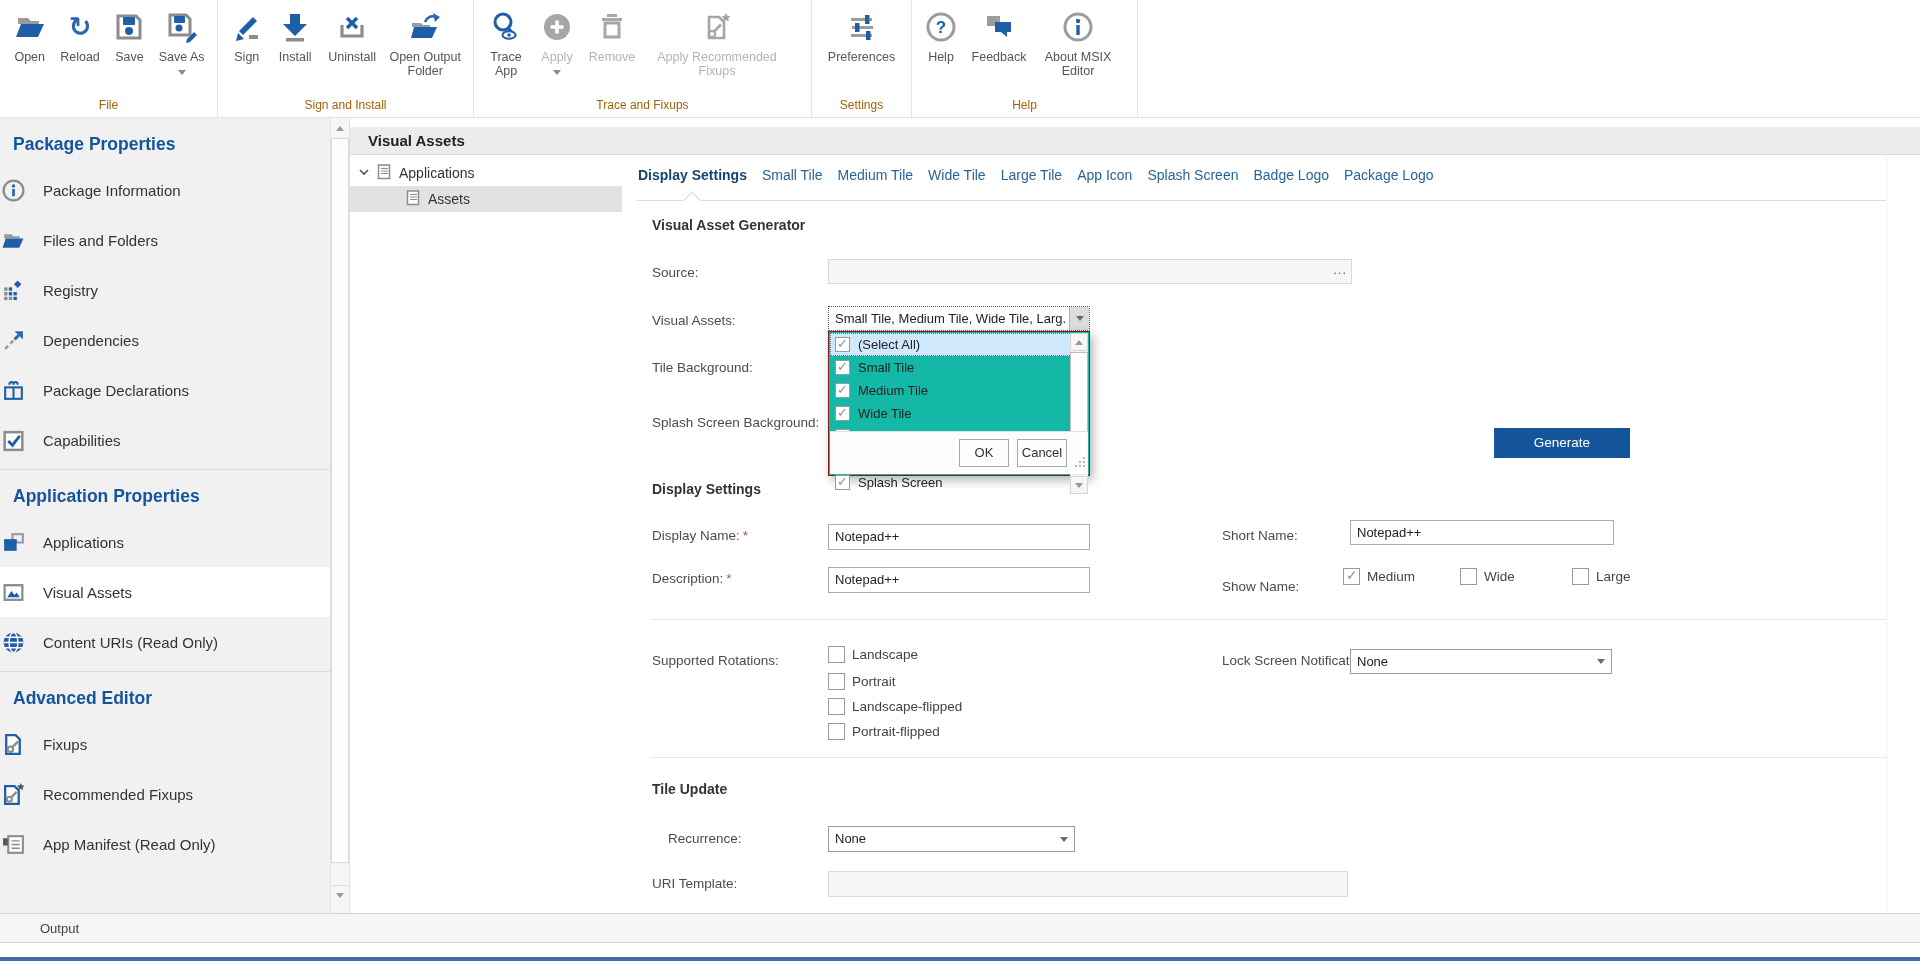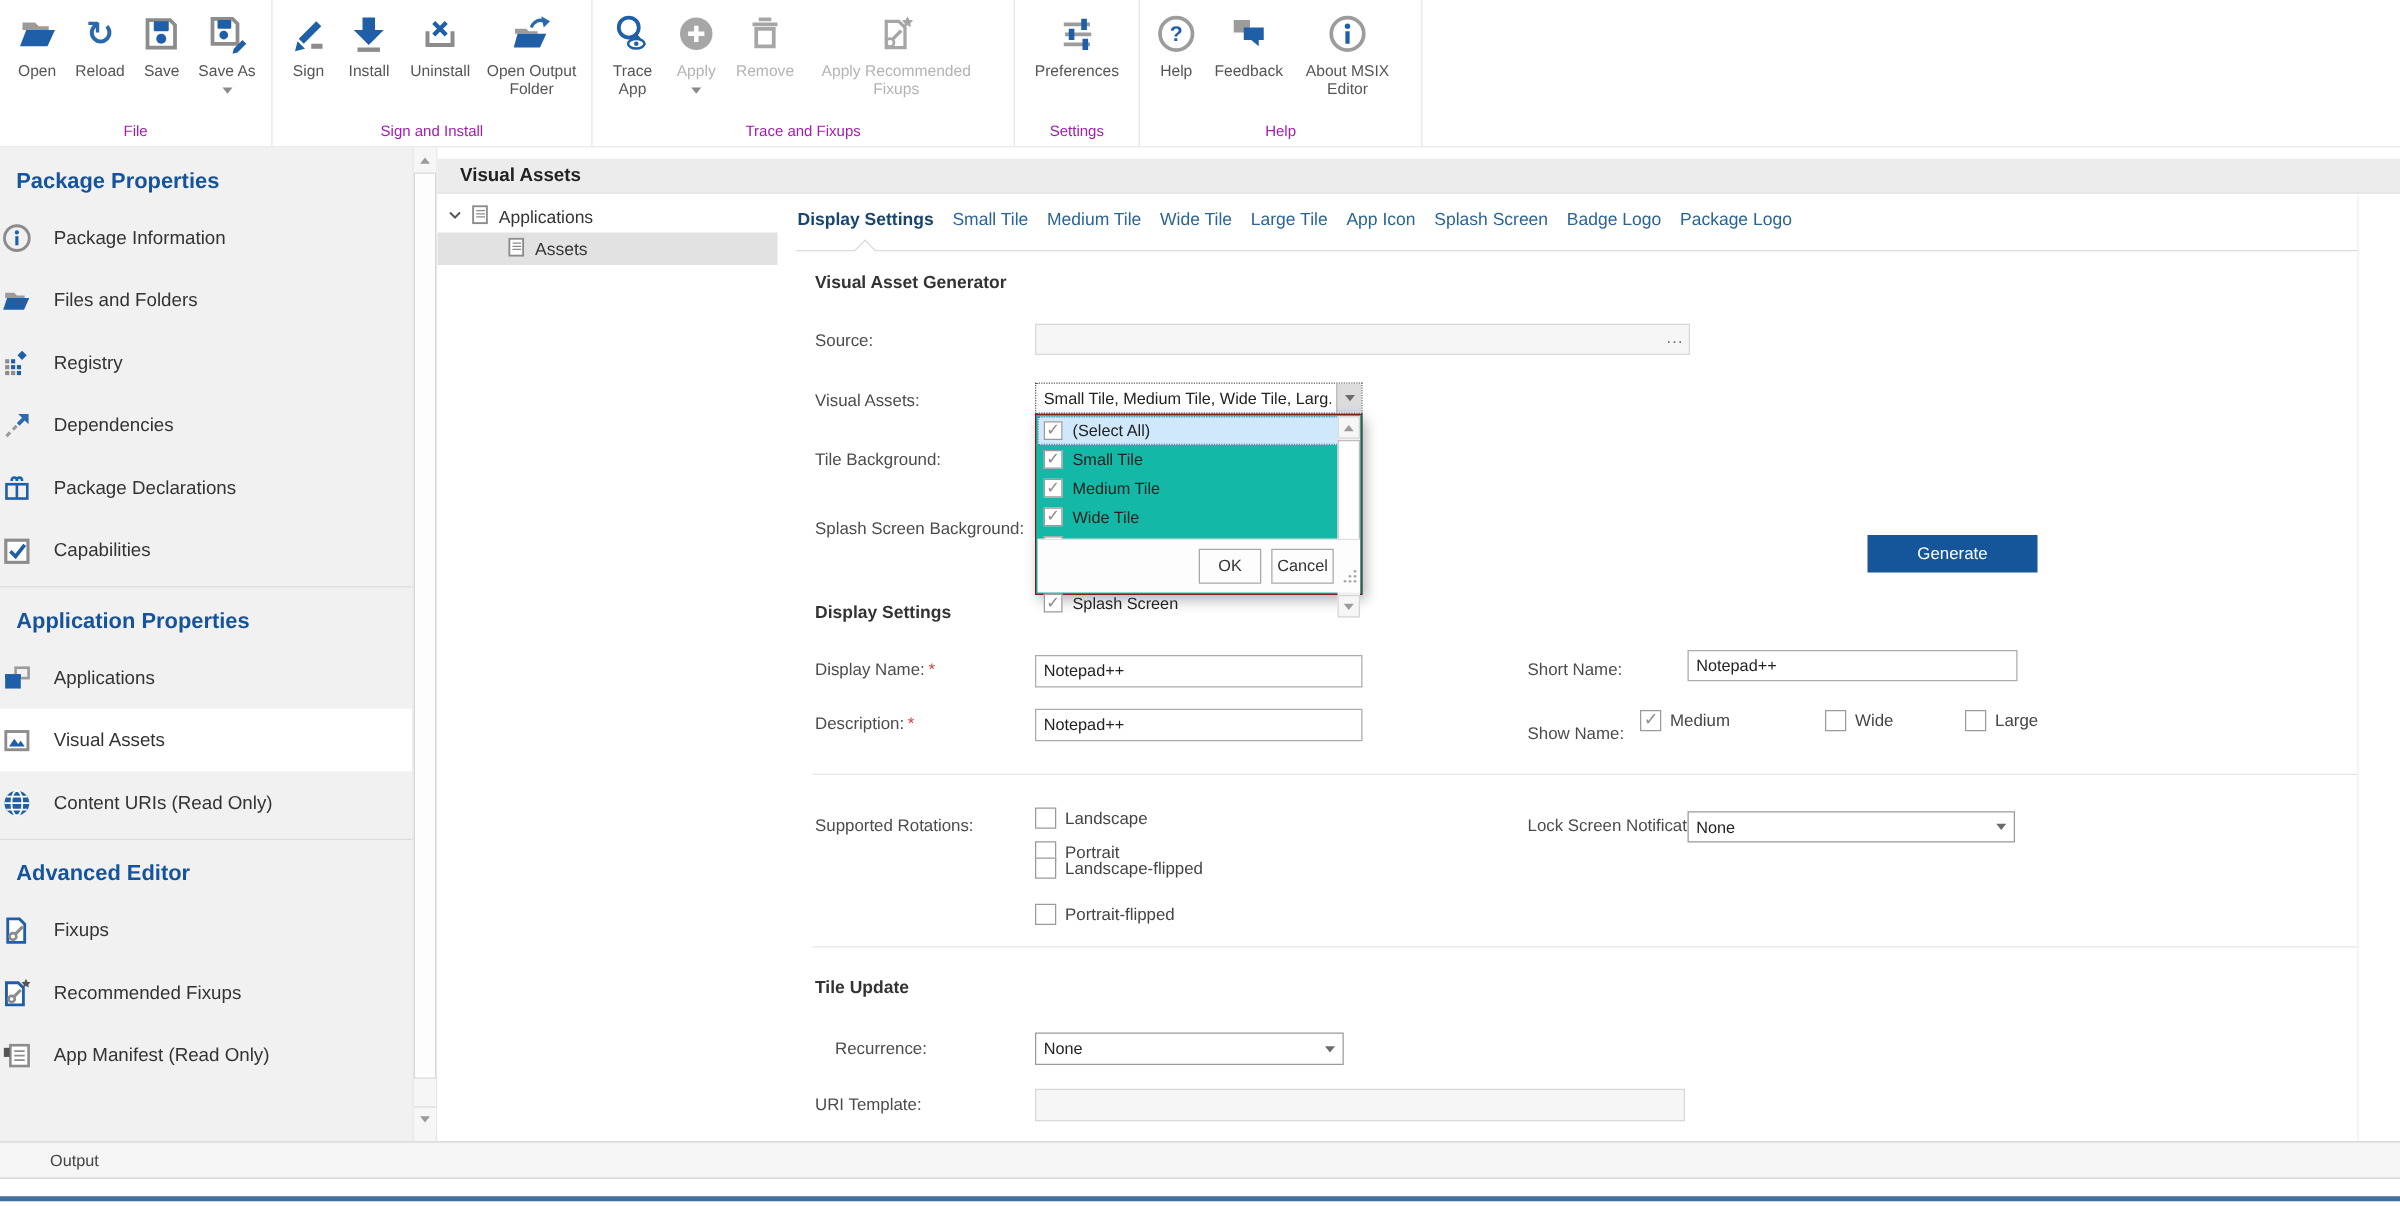--- a/index.html
+++ b/index.html
@@ -8,21 +8,21 @@
 
   
   #ribbon{position:absolute;left:0;top:0;width:1920px;height:118px;background:#fff;
     border-bottom:1px solid #e3e3e3;display:flex}
   .rgroup{height:100%;display:flex;flex-direction:column;border-right:1px solid #e6e6e6}
   .rbuttons{display:flex;flex:1;align-items:flex-start;padding:9px 6px 0 6px}
   .rbtn{display:flex;flex-direction:column;align-items:center;gap:5px;
     font-size:12.5px;color:#555;text-align:center;line-height:1.15;cursor:default}
   .rbtn .ric{width:36px;height:36px;display:flex;align-items:center;justify-content:center}
   .rbtn.disabled{color:#b3b3b3}
-  .rgroup-label{text-align:center;font-size:12px;color:#a21caf;padding-bottom:5px}
+  .rgroup-label{text-align:center;font-size:12px;color:#a16207;padding-bottom:5px}
   .caret-down{width:0;height:0;border-left:4px solid transparent;border-right:4px solid transparent;
     border-top:5px solid #8a8a8a;margin-top:1px}
   .reload-glyph{font-size:27px;font-weight:bold;color:#2a69ad;line-height:30px}
 
   
   #sidebar{position:absolute;left:0;top:118px;width:330px;height:795px;background:#f1f1f1;overflow:hidden}
   .sb-title{font-size:17.5px;font-weight:bold;color:#15549c;padding:16px 0 10px 13px}
   .sb-item{display:flex;align-items:center;height:50px;padding-left:0;gap:17px;font-size:15px;color:#333;cursor:default}
   .sb-item.selected{background:#fff}
   .sb-icon{width:26px;height:26px;flex:none;display:flex;align-items:center;justify-content:center}
@@ -583,21 +583,21 @@
     </div>
 
     <div class="flabel" style="left:22px;top:416px">
       <span>Description:</span><span class="req">*</span>
     </div>
     <div class="txtfield" style="left:198px;top:412px;width:262px;height:26px">
       <span>Notepad++</span>
     </div>
 
     <div class="flabel" style="left:592px;top:424px">Show Name:</div>
-    <div class="cbrow" style="left:682px;top:413px">
+    <div class="cbrow" style="left:713px;top:413px">
       <span class="cb checked"></span>
       <span>Medium</span>
     </div>
     <div class="cbrow" style="left:830px;top:413px">
       <span class="cb"></span>
       <span>Wide</span>
     </div>
     <div class="cbrow" style="left:942px;top:413px">
       <span class="cb"></span>
       <span>Large</span>
@@ -607,21 +607,21 @@
 
     <div class="flabel" style="left:22px;top:498px">Supported Rotations:</div>
     <div class="cbrow" style="left:198px;top:491px">
       <span class="cb"></span>
       <span>Landscape</span>
     </div>
     <div class="cbrow" style="left:198px;top:518px">
       <span class="cb"></span>
       <span>Portrait</span>
     </div>
-    <div class="cbrow" style="left:198px;top:531px">
+    <div class="cbrow" style="left:198px;top:543px">
       <span class="cb"></span>
       <span>Landscape-flipped</span>
     </div>
     <div class="cbrow" style="left:198px;top:568px">
       <span class="cb"></span>
       <span>Portrait-flipped</span>
     </div>
 
     <div class="flabel" style="left:592px;top:498px">Lock Screen Notifications:</div>
     <div class="combo plain" style="left:720px;top:494px;width:262px;height:25px">

